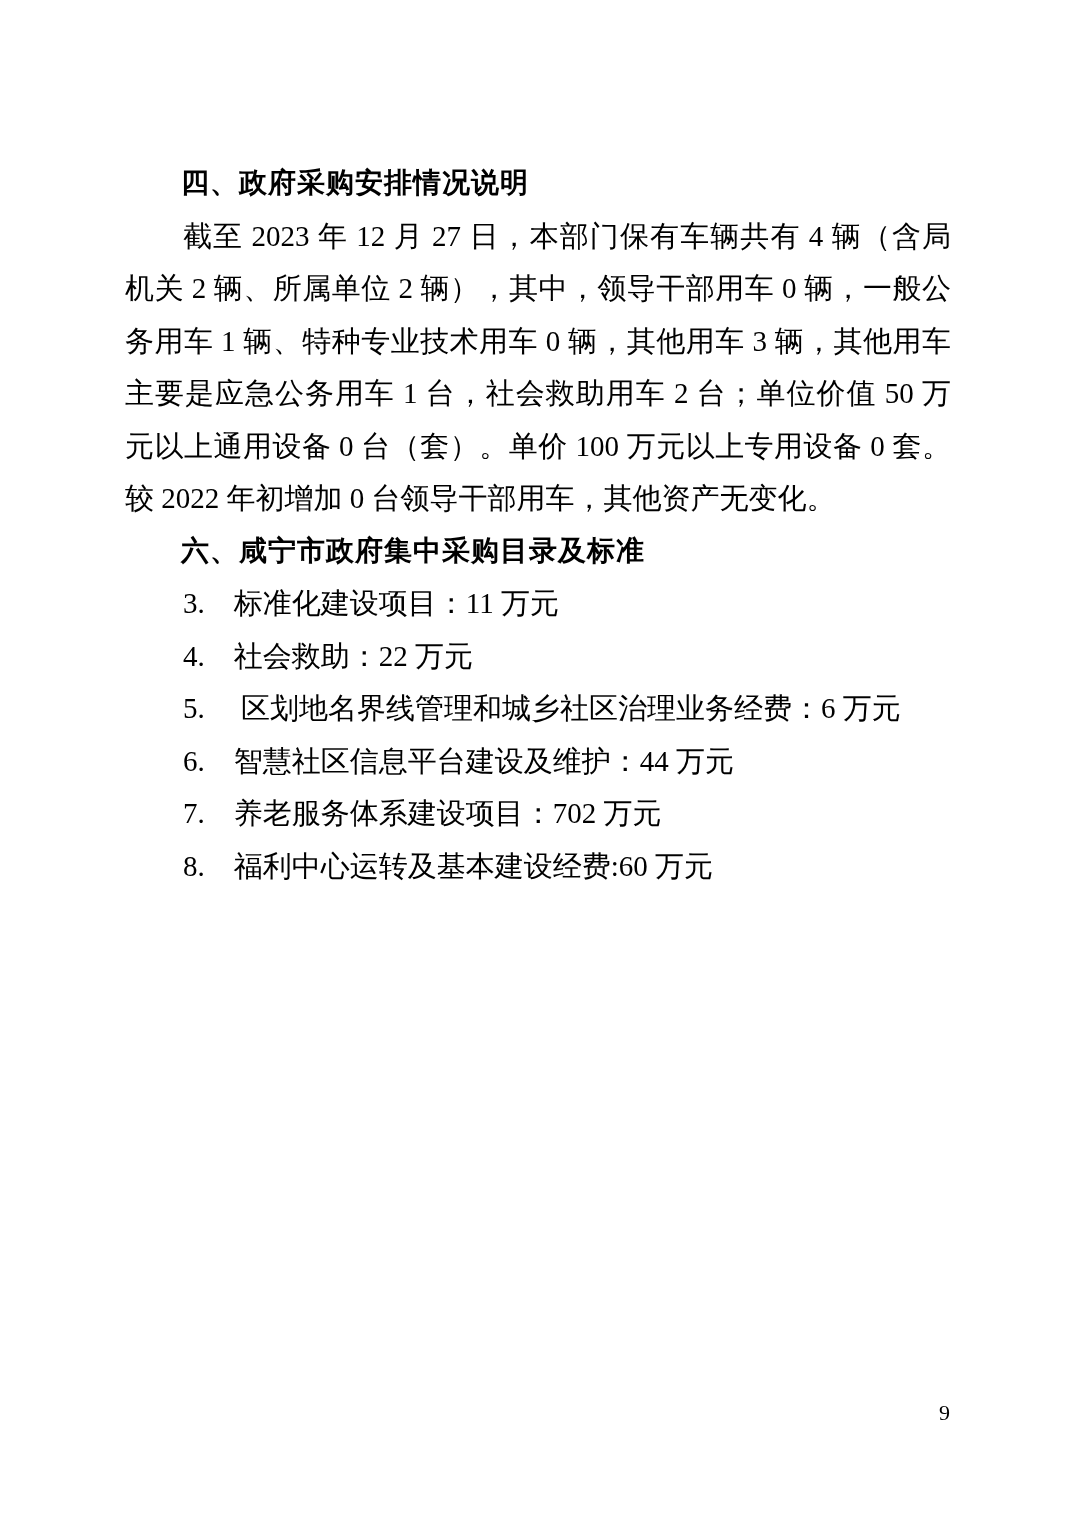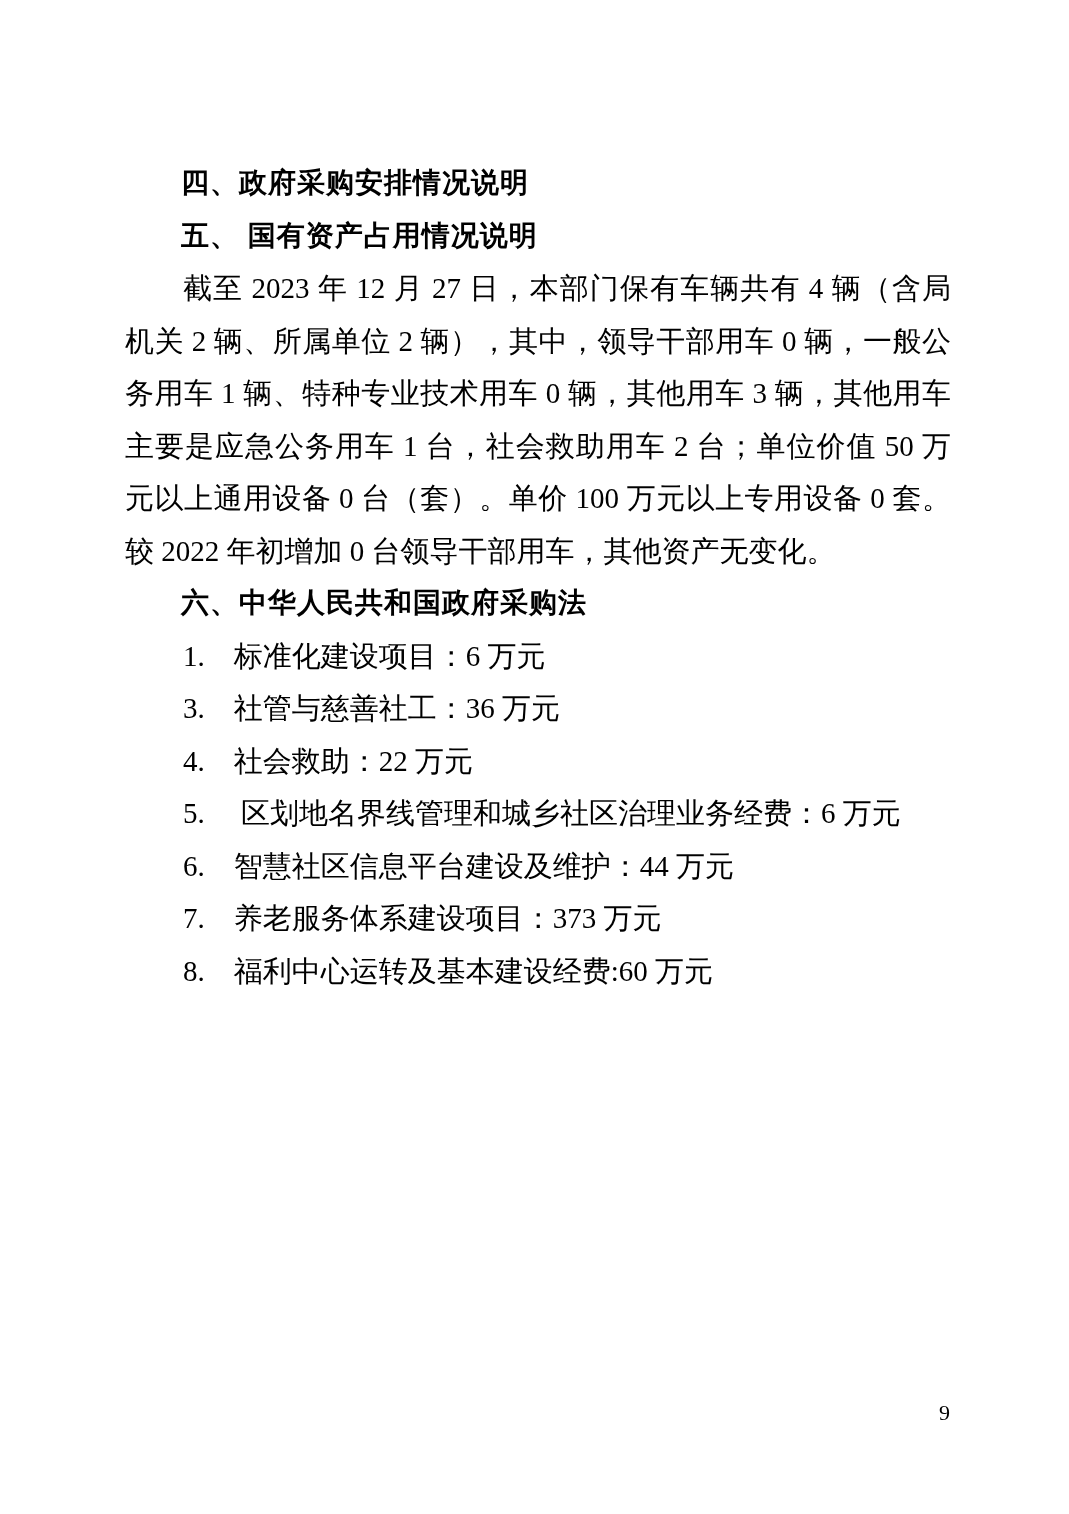--- a/index.html
+++ b/index.html
@@ -46,29 +46,27 @@
   }
 </style>
 </head>
 <body>
 
 <div class="page">
   <div class="content">
 
     <h2 class="heading">四、政府采购安排情况说明</h2>
 
-    <h2 class="heading">五、 国有资产占用情况说明</h2>
     <p class="para">截至 2023 年 12 月 27 日，本部门保有车辆共有 4 辆（含局机关 2 辆、所属单位 2 辆），其中，领导干部用车 0 辆，一般公务用车 1 辆、特种专业技术用车 0 辆，其他用车 3 辆，其他用车主要是应急公务用车 1 台，社会救助用车 2 台；单位价值 50 万元以上通用设备 0 台（套）。单价 100 万元以上专用设备 0 套。较 2022 年初增加 0 台领导干部用车，其他资产无变化。</p>
 
-    <h2 class="heading">六、中华人民共和国政府采购法</h2>
+    <h2 class="heading">六、咸宁市政府集中采购目录及标准</h2>
 
-    <p class="list-item">1.　标准化建设项目：6 万元</p>
-    <p class="list-item">3.　社管与慈善社工：36 万元</p>
+    <p class="list-item">3.　标准化建设项目：11 万元</p>
     <p class="list-item">4.　社会救助：22 万元</p>
     <p class="list-item">5.　 区划地名界线管理和城乡社区治理业务经费：6 万元</p>
     <p class="list-item">6.　智慧社区信息平台建设及维护：44 万元</p>
-    <p class="list-item">7.　养老服务体系建设项目：373 万元</p>
+    <p class="list-item">7.　养老服务体系建设项目：702 万元</p>
     <p class="list-item">8.　福利中心运转及基本建设经费:60 万元</p>
 
   </div>
 
   <div class="page-number">9</div>
 </div>
 
 </body></html>

